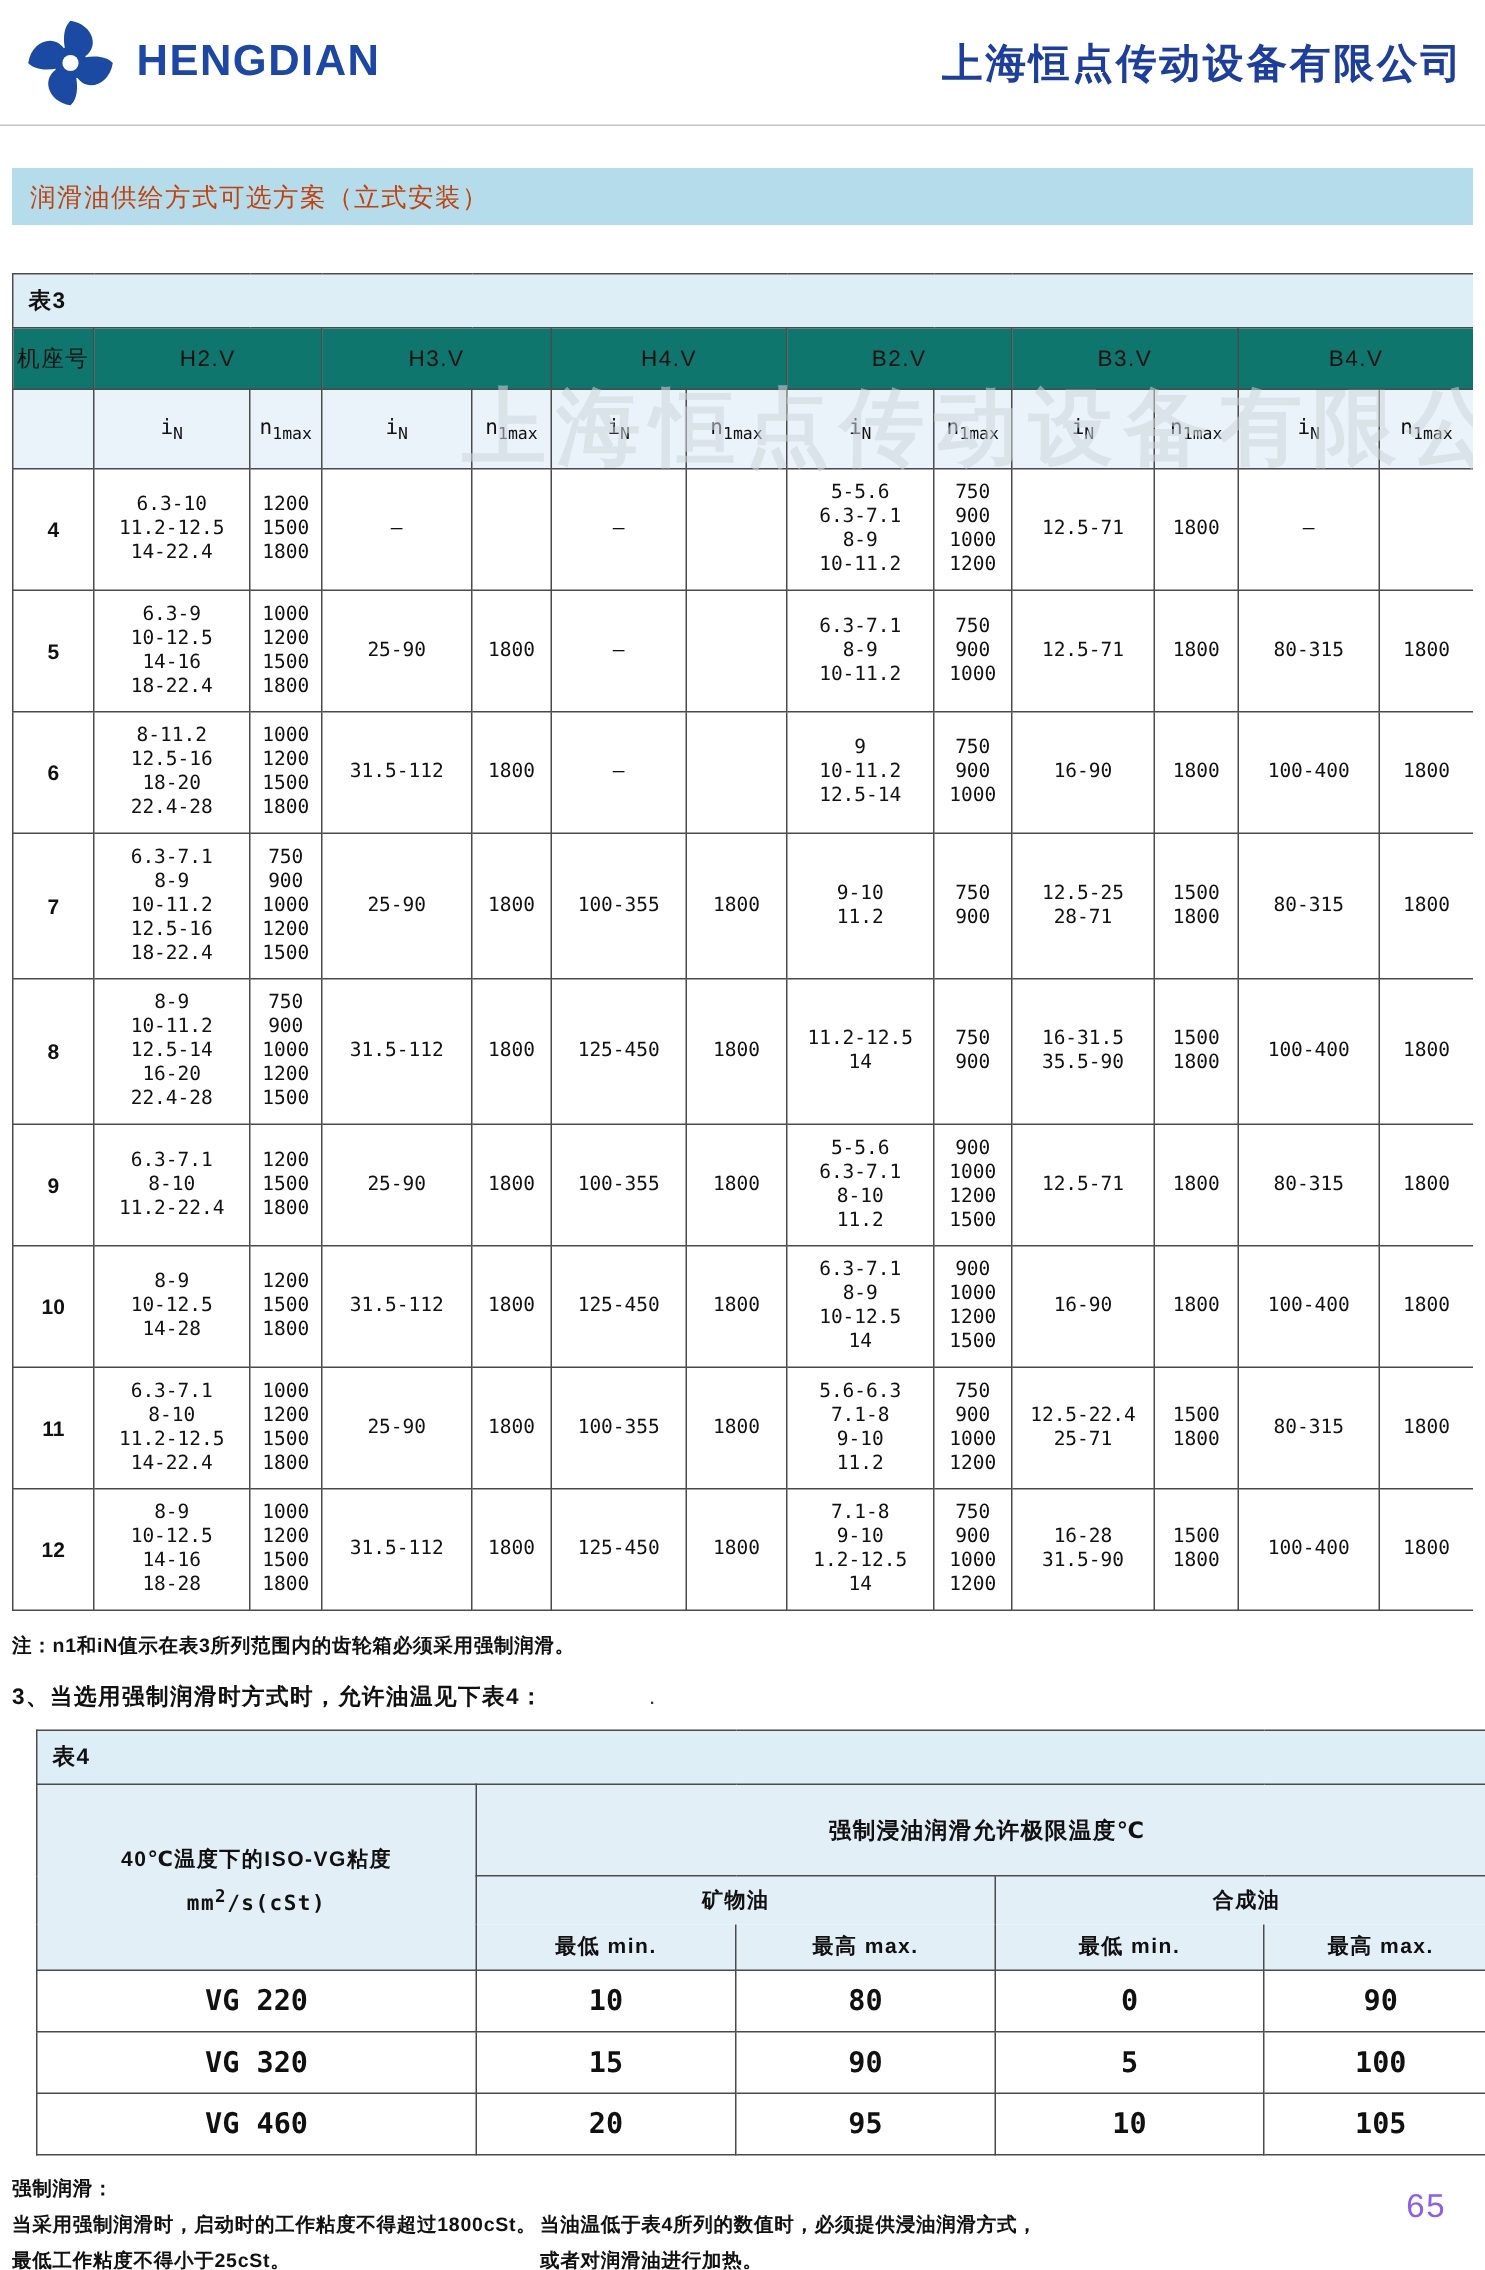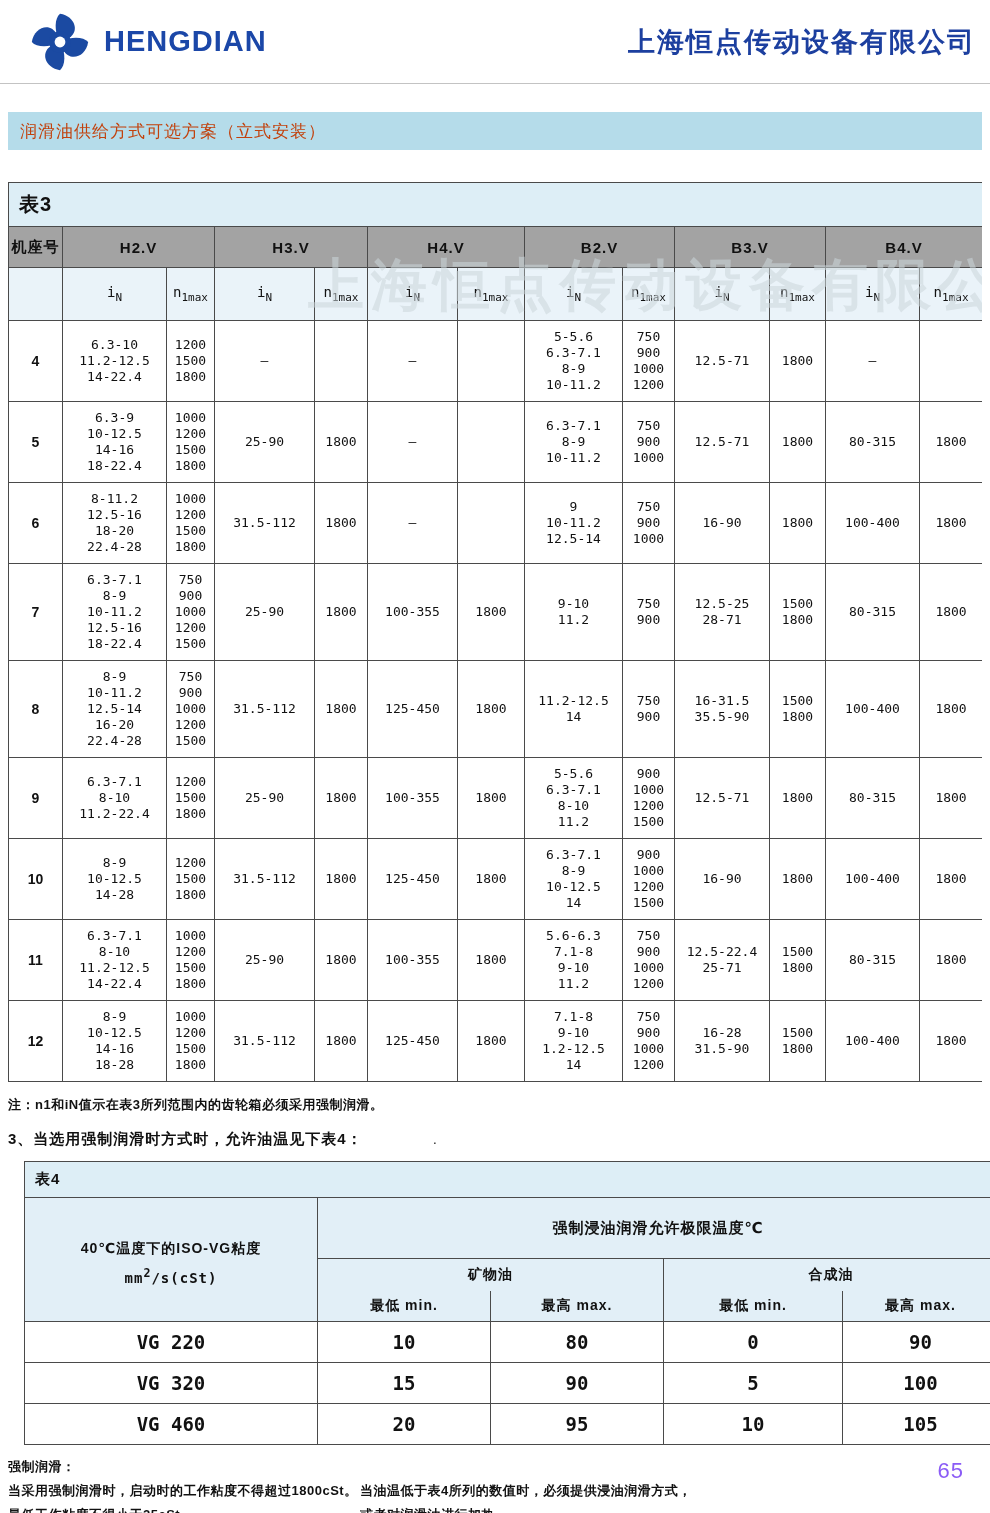--- a/index.html
+++ b/index.html
@@ -4,42 +4,42 @@
 <style>
   html,body{margin:0;padding:0;}
   body{
     width:990px;height:1513px;position:relative;background:#fff;
     font-family:"Liberation Sans","DejaVu Sans",sans-serif;color:#111;
     overflow:hidden;
   }
   
   .page-header{
     height:84px;display:flex;align-items:center;justify-content:space-between;
-    border-bottom:1px solid #c3c3c3;padding:0 10px 0 30px;box-sizing:border-box;
+    border-bottom:1px solid #c3c3c3;padding:0 10px 0 17px;box-sizing:border-box;
   }
   .logo-block{display:flex;align-items:center;gap:14px;}
   .logo-icon{width:60px;height:62px;}
   .logo-text{font-size:29px;font-weight:600;color:#1b47a8;letter-spacing:1px;}
   .company-name{font-size:27px;font-weight:700;color:#1c3f9f;letter-spacing:2px;padding-right:4px;}
   
   .title-bar{
     margin:28px 8px 0 8px;background:#b5dcea;height:38px;
     display:flex;align-items:center;padding-left:12px;box-sizing:border-box;
     font-size:17px;font-weight:400;color:#c2410c;letter-spacing:1px;
   }
   
   .t3-wrap{position:relative;margin:32px 8px 0 8px;overflow:hidden;}
   table{border-collapse:collapse;width:974px;table-layout:fixed;}
   td{border:1px solid #4a4a4a;text-align:center;vertical-align:middle;padding:2px;}
   .t3 .label-row td{
-    background:#ddeef6;text-align:left;font-size:20px;font-weight:700;
+    background:#ddeef6;text-align:left;font-size:15px;font-weight:700;
     padding:8px 10px;letter-spacing:1px;
   }
   .t3 .group-row td{
-    background:#a3a3a3;font-size:15px;font-weight:700;height:36px;letter-spacing:1px;
+    background:#0f766e;font-size:15px;font-weight:400;height:36px;letter-spacing:1px;
   }
   .t3 .sub-row td{
     background:#eaf3f9;height:48px;font-size:14px;
     font-family:"DejaVu Sans Mono","Liberation Mono",monospace;
   }
   .t3 sub{font-size:11px;}
   .t3 .frame{font-size:14px;font-weight:600;}
   .t3 .val{
     white-space:pre-line;font-size:13px;line-height:16px;padding:8px 2px;
     font-family:"DejaVu Sans Mono","Liberation Mono",monospace;

